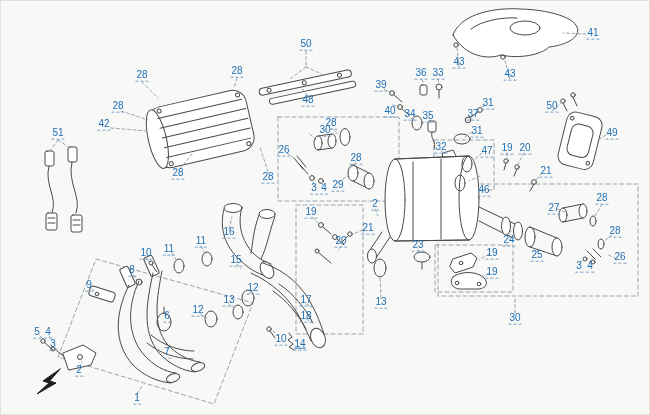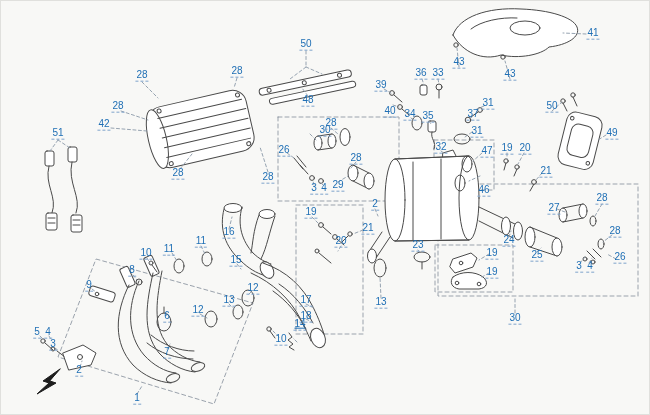--- a/index.html
+++ b/index.html
@@ -372,21 +372,21 @@
       <span class="callout" style="left: 131px; top: 270px;">8</span>
       <span class="callout" style="left: 88px; top: 285px;">9</span>
       <span class="callout" style="left: 235px; top: 260px;">15</span>
       <span class="callout" style="left: 252px; top: 288px;">12</span>
       <span class="callout" style="left: 228px; top: 300px;">13</span>
       <span class="callout" style="left: 197px; top: 310px;">12</span>
       <span class="callout" style="left: 166px; top: 316px;">6</span>
       <span class="callout" style="left: 305px; top: 300px;">17</span>
       <span class="callout" style="left: 305px; top: 316px;">18</span>
       <span class="callout" style="left: 280px; top: 339px;">10</span>
-      <span class="callout" style="left: 299px; top: 324px; text-decoration: underline;">14</span>
+      <span class="callout" style="left: 299px; top: 344px; text-decoration: underline;">14</span>
       <span class="callout" style="left: 36px; top: 332px;">5</span>
       <span class="callout" style="left: 47px; top: 332px;">4</span>
       <span class="callout" style="left: 52px; top: 344px;">3</span>
       <span class="callout" style="left: 78px; top: 370px;">2</span>
       <span class="callout" style="left: 166px; top: 352px;">7</span>
       <span class="callout" style="left: 136px; top: 398px;">1</span>
     </div>
 
 </div>
 

